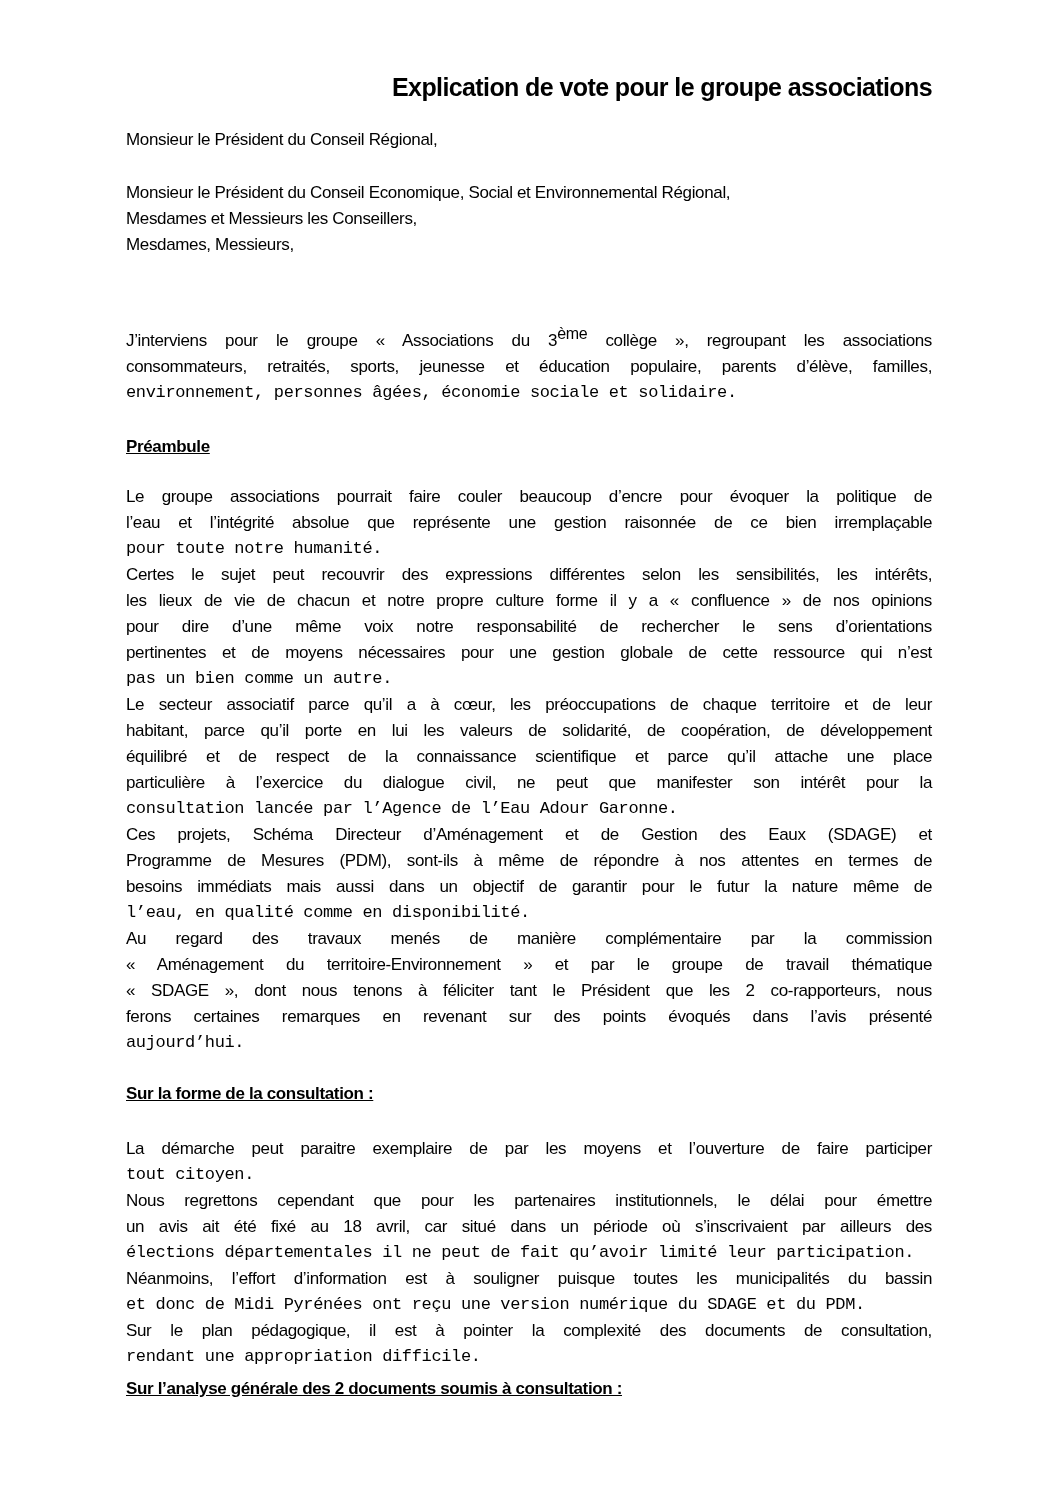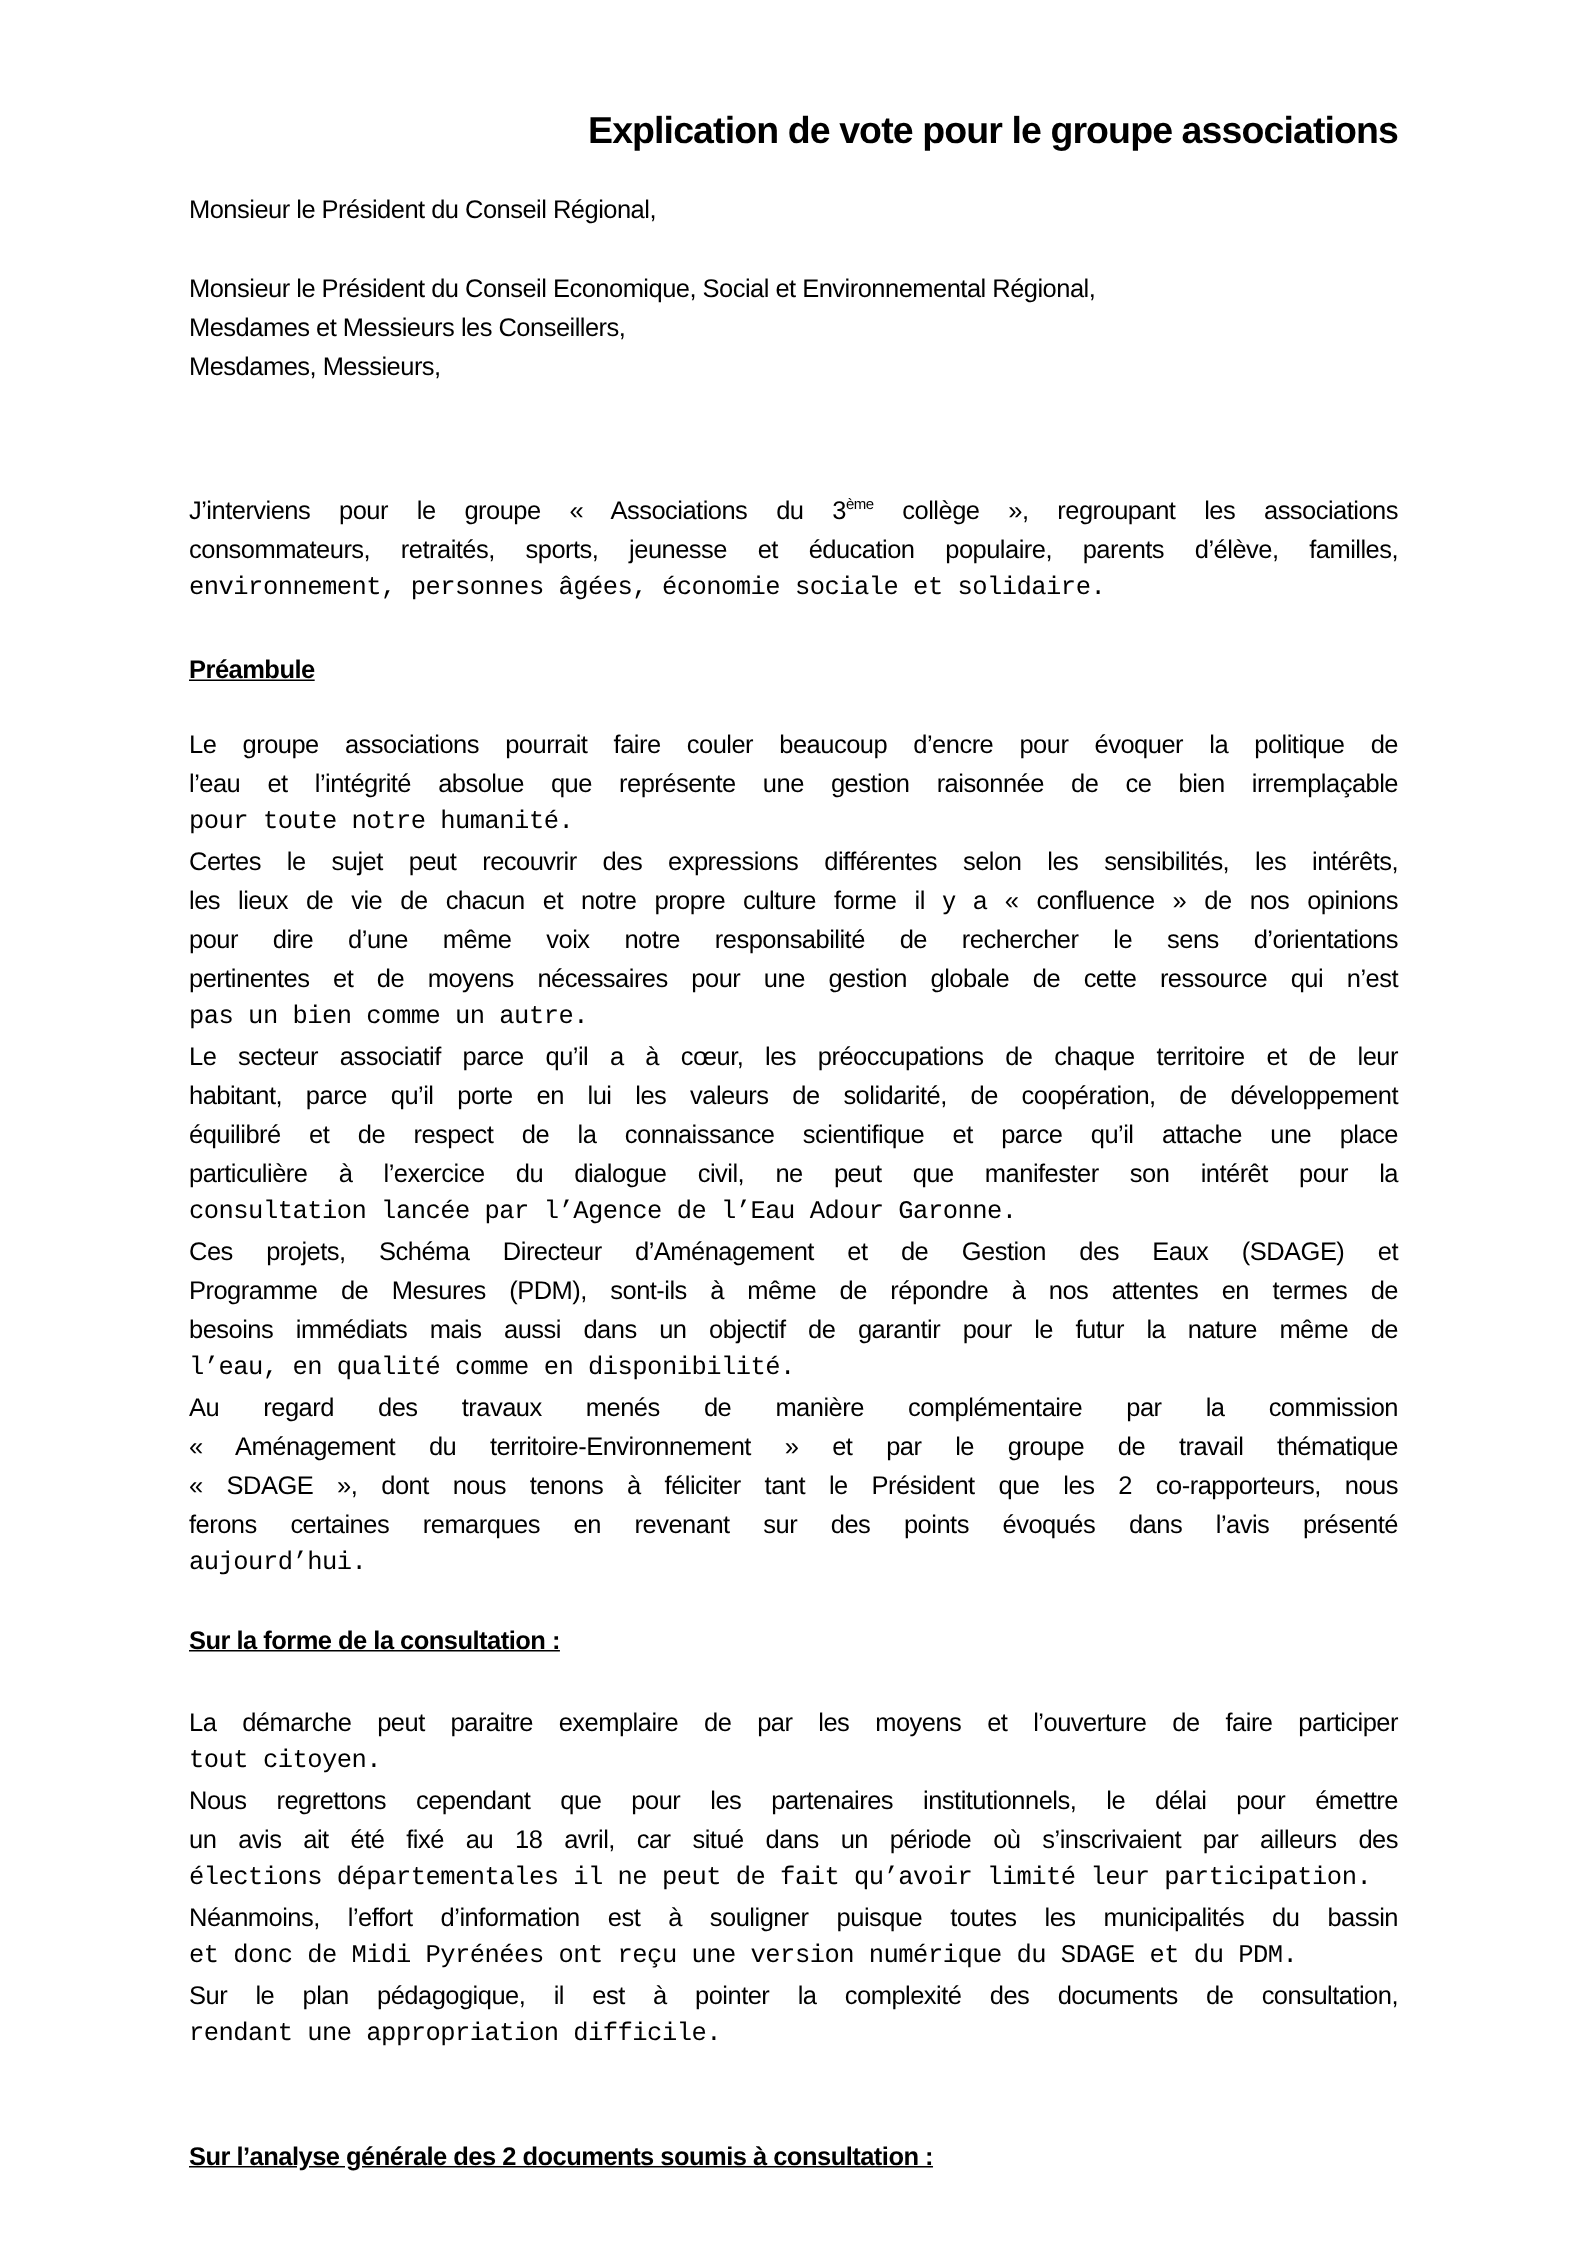--- a/index.html
+++ b/index.html
@@ -13,21 +13,21 @@
     .title {
       position: absolute; left: 0; width: 806px; top: 70px;
       text-align: right; font-weight: bold; font-size: 25px; line-height: 34px;
       letter-spacing: -0.6px;
     }
     .line { position: absolute; left: 0; white-space: nowrap; }
     .para { position: absolute; left: 0; width: 806px; text-align: justify; }
     .para .row { display: block; height: 26px; text-align: justify; text-align-last: justify; white-space: nowrap; }
     .para .row.last { text-align-last: left; font-family: Liberation Mono, monospace; }
     .heading { position: absolute; left: 0; font-weight: bold; text-decoration: underline; white-space: nowrap; text-align: center; }
-    sup { font-size: 10px; line-height: 0; vertical-align: 7px; }
+    sup { font-size: 16px; line-height: 0; vertical-align: 7px; }
   </style>
 </head>
 <body>
 
 <div class="page">
   <div class="title">Explication de vote pour le groupe associations</div>
 
   <div class="line" style="top:127px">Monsieur le Président du Conseil Régional,</div>
   <div class="line" style="top:180px">Monsieur le Président du Conseil Economique, Social et Environnemental Régional,</div>
   <div class="line" style="top:206px">Mesdames et Messieurs les Conseillers,</div>
@@ -73,14 +73,14 @@
       <span class="row last">tout citoyen.</span>
       <span class="row"> Nous regrettons cependant que pour les partenaires institutionnels, le délai pour émettre</span>
       <span class="row">un avis ait été fixé au 18 avril, car situé dans un période où s’inscrivaient par ailleurs des</span>
       <span class="row last">élections départementales il ne peut de fait qu’avoir limité leur participation.</span>
       <span class="row">Néanmoins, l’effort d’information est à souligner puisque toutes les municipalités du bassin</span>
       <span class="row last">et donc de Midi Pyrénées ont reçu une version numérique du SDAGE et du PDM.</span>
       <span class="row">Sur le plan pédagogique, il est à pointer la complexité des documents de consultation,</span>
       <span class="row last">rendant une appropriation difficile.</span>
     </div>
 
-  <div class="heading" style="top:1425px">Sur l’analyse générale des 2 documents soumis à consultation :</div>
+  <div class="heading" style="top:1376px">Sur l’analyse générale des 2 documents soumis à consultation :</div>
 </div>
 
 </body></html>

